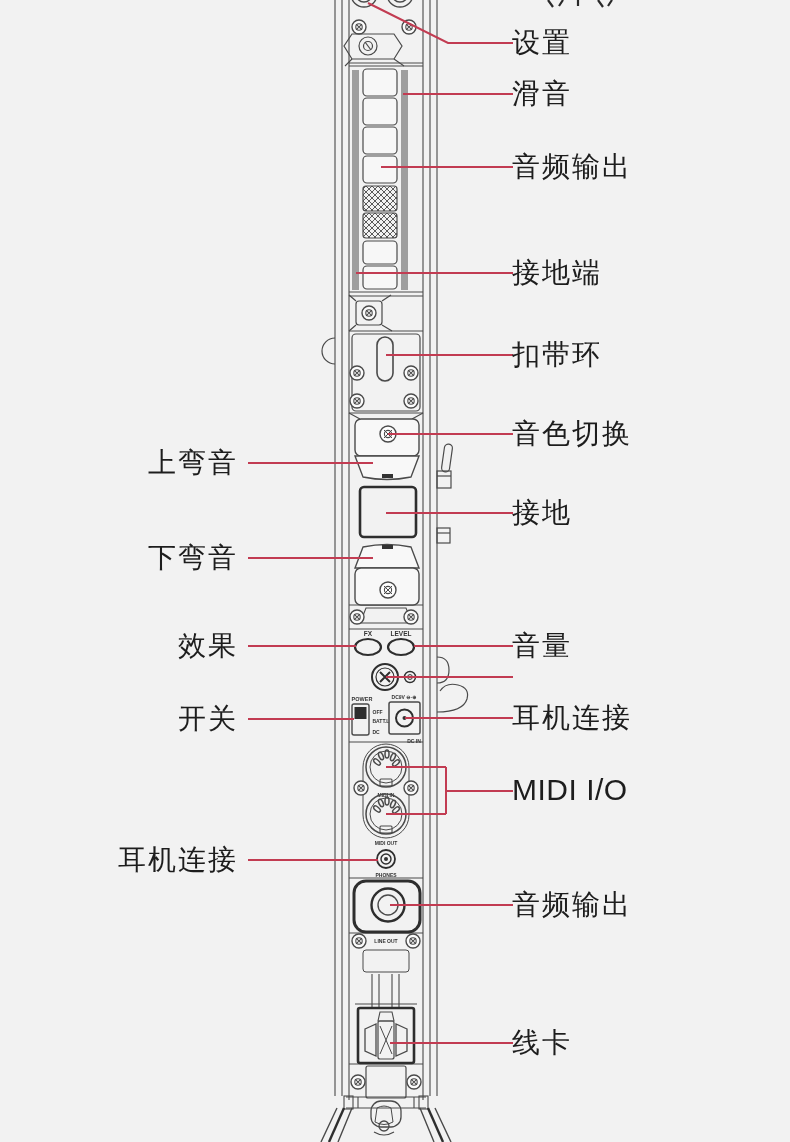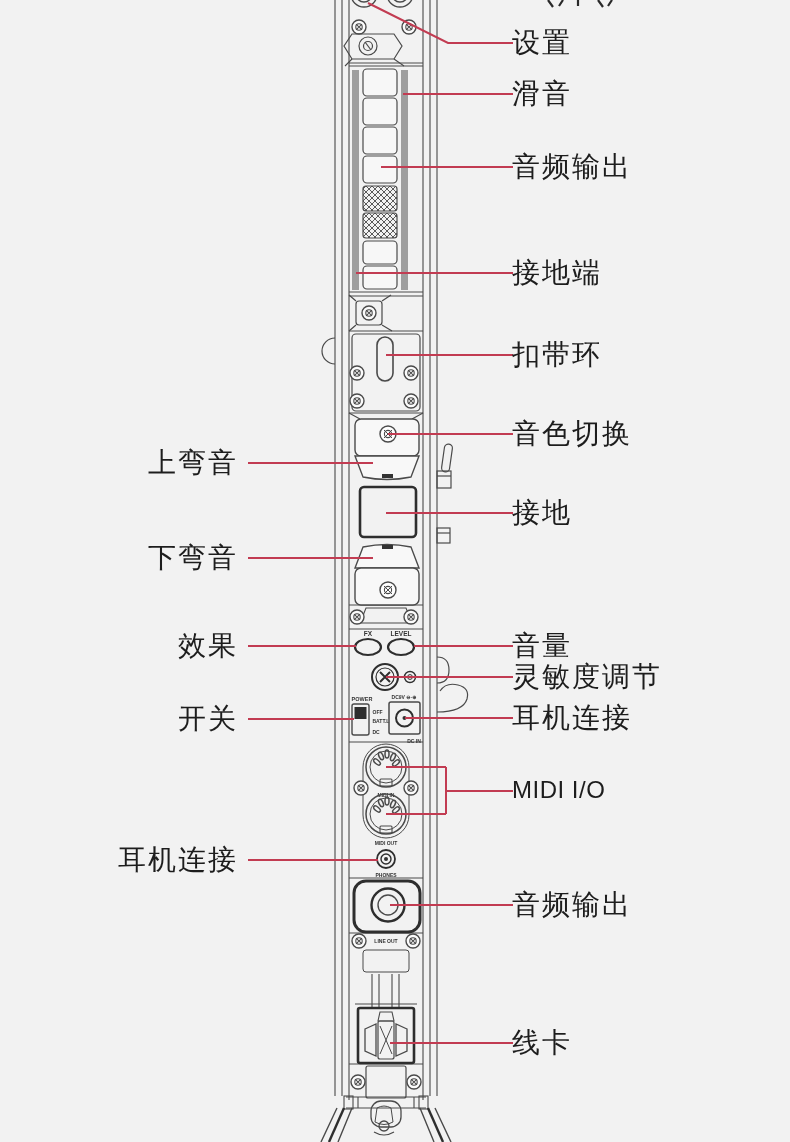--- a/index.html
+++ b/index.html
@@ -265,23 +265,22 @@
 </svg>
 
 <div class="callout-label right-col" style="top:29px">设置</div>
 <div class="callout-label right-col" style="top:80px">滑音</div>
 <div class="callout-label right-col" style="top:153px">音频输出</div>
 <div class="callout-label right-col" style="top:259px">接地端</div>
 <div class="callout-label right-col" style="top:341px">扣带环</div>
 <div class="callout-label right-col" style="top:420px">音色切换</div>
 <div class="callout-label right-col" style="top:499px">接地</div>
 <div class="callout-label right-col" style="top:632px">音量</div>
-<div class="callout-label right-col" style="top:663px">灵敏度调节</div>
 <div class="callout-label right-col" style="top:704px">耳机连接</div>
-<div class="callout-label right-col latin" style="top:776px;font-size:24px">MIDI I/O</div>
+<div class="callout-label right-col latin" style="top:776px;font-size:30px">MIDI I/O</div>
 <div class="callout-label right-col" style="top:891px">音频输出</div>
 <div class="callout-label right-col" style="top:1029px">线卡</div>
 
 <div class="callout-label left-col" style="top:449px">上弯音</div>
 <div class="callout-label left-col" style="top:544px">下弯音</div>
 <div class="callout-label left-col" style="top:632px">效果</div>
 <div class="callout-label left-col" style="top:705px">开关</div>
 <div class="callout-label left-col" style="top:846px">耳机连接</div>
 
 </div>

